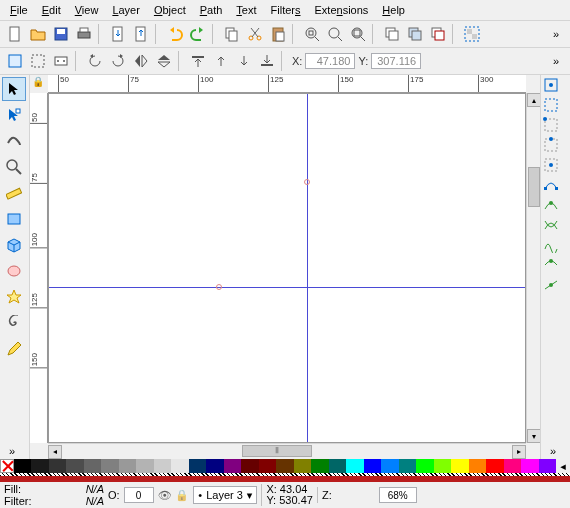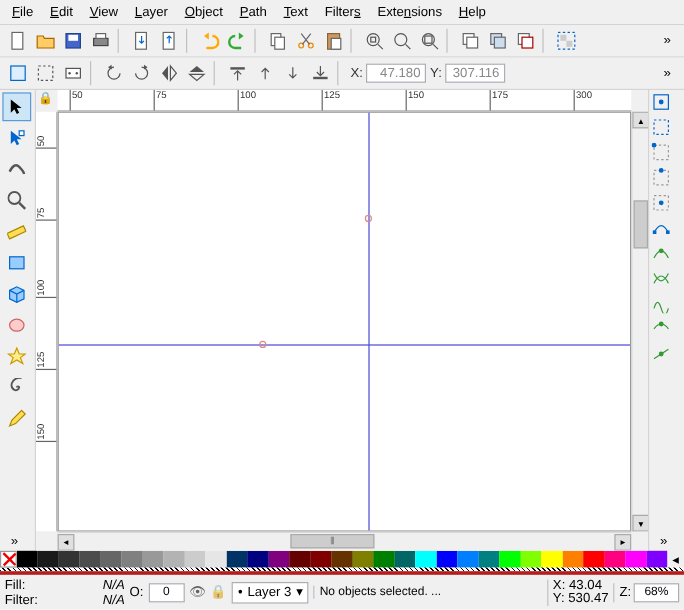--- a/index.html
+++ b/index.html
@@ -37,21 +37,21 @@
 .hscroll { flex:1; background:#f0f0f0; border-top:1px solid #d4d4d4; display:flex; align-items:center; margin-left:18px; }
 .hscroll .track { flex:1; height:14px; position:relative; }
 .hscroll .thumb { position:absolute; background:#cdcdcd; border:1px solid #aaa; height:12px; width:70px; left:40%; top:0; display:flex;align-items:center;justify-content:center; font-size:8px; color:#666; }
 .palette-row { display:flex; height:14px; }
 .palx { width:14px; background:#fff; border:1px solid #999; position:relative; }
 .palx::before,.palx::after{ content:""; position:absolute; background:#e00; width:1.5px; height:120%; left:50%; top:-10%; transform-origin:center; }
 .palx::before{ transform:rotate(45deg);} .palx::after{ transform:rotate(-45deg);}
 .palette { flex:1; display:flex; }
 .swatch { flex:1; height:14px; }
 .hatch { background: repeating-linear-gradient(45deg,#000,#000 1px,#fff 1px,#fff 3px); }
-.statusbar { display:flex; align-items:center; background:#f0f0f0; border-top:3px solid #b91c1c; padding:2px 4px; height:32px; gap:4px; }
+.statusbar { display:flex; align-items:center; background:#f0f0f0; border-top:6px solid #b91c1c; padding:2px 4px; height:32px; gap:4px; }
 .statusbar .fill-stroke { display:flex; flex-direction:column; font-size:10px; width:100px; }
 .statusbar .fill-stroke div { display:flex; justify-content:space-between; }
 .layer-sel { background:#fff; border:1px solid #abadb3; padding:0 4px; height:18px; display:flex; align-items:center; gap:4px; }
 .spin { background:#fff; border:1px solid #abadb3; width:30px; height:16px; text-align:center; font-size:10px; }
 .status-msg { flex:1; border-left:1px solid #c0c0c0; padding-left:4px; white-space:nowrap; overflow:hidden; text-overflow:ellipsis; font-size:10px; }
 .xyz { display:flex; flex-direction:column; font-size:9px; line-height:11px; border-left:1px solid #c0c0c0; padding-left:4px; }
 .zoom { border-left:1px solid #c0c0c0; padding-left:4px; display:flex; align-items:center; gap:2px; }
 </style>
 </head>
 <body>
@@ -470,22 +470,21 @@
     <div>
         <span>Filter:</span>
         <i>N/A</i>
       </div>
   </div>
   <span>O:</span>
   <input class="spin" value="0" style="">
   <span style="opacity:.6">👁</span>
   <span style="opacity:.6">🔒</span>
   <div class="layer-sel">•<span>Layer 3</span> ▾</div>
-  <div class="status-msg">No objects selected. ...</div>
   <div class="xyz">
     <div><span>X:</span> <span>43.04</span></div>
     <div><span>Y:</span> <span>530.47</span></div>
   </div>
   <div class="zoom">
     <span>Z:</span>
-    <input class="spin" style="width: 38px;" value="68%">
+    <input class="spin" style="width: 38px; margin-left: 45px;" value="68%">
   </div>
 </div>
 
 </body></html>

